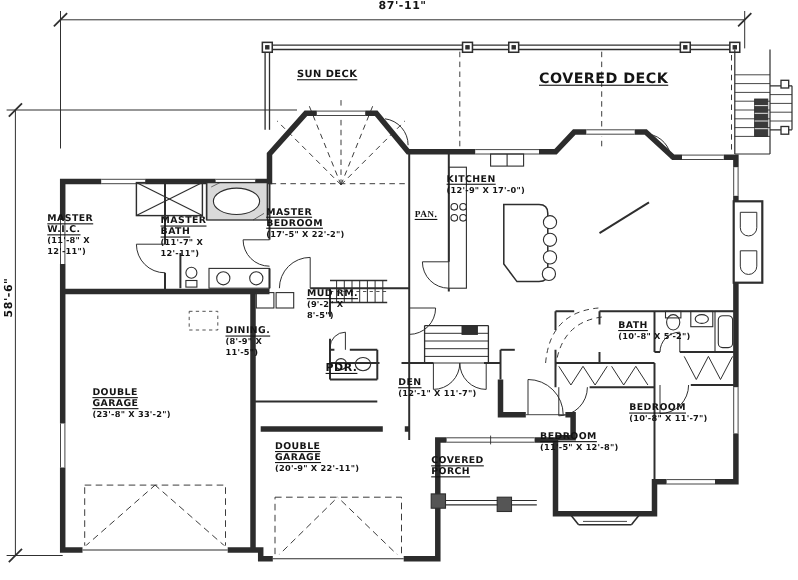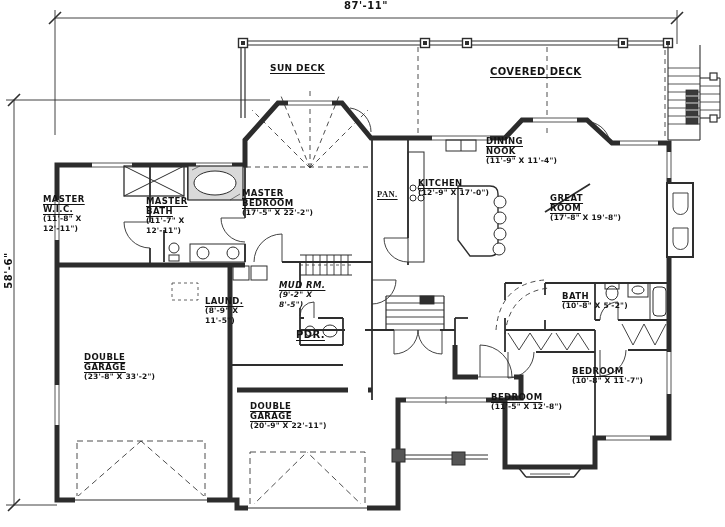--- a/index.html
+++ b/index.html
@@ -292,42 +292,41 @@
         <line x1="75" y1="500" x2="207" y2="500" stroke="#2c2c2c" stroke-width="1"></line>
     <rect x="248" y="504" width="119" height="9" fill="#fff"></rect>
         <line x1="248" y1="508" x2="367" y2="508" stroke="#2c2c2c" stroke-width="1"></line>
   </g>
 </svg>
 
   <div class="dimtext" style="left:326px;top:0px;width:80px;">87'-11"</div>
   <div class="dimtext vdim" style="left:-22px;top:265px;width:60px;">58'-6"</div>
 
   <div class="lbl" style="left:270px;top:63px;width:120px;font-size:9px;"><span class="name">SUN DECK</span></div>
-  <div class="lbl" style="left:490px;top:67px;width:120px;font-size:10px;"><span class="name">COVERED DECK</span></div>
+  <div class="lbl" style="left:490px;top:67px;width:120px;font-size:13px;"><span class="name">COVERED DECK</span></div>
 
   <div class="lbl" style="left:43px;top:194px;width:120px;"><span class="name">MASTER
 W.I.C.</span><span class="dims">(11'-8" X
 12'-11")</span></div>
   <div class="lbl" style="left:146px;top:196px;width:120px;"><span class="name">MASTER
 BATH</span><span class="dims">(11'-7" X
 12'-11")</span></div>
   <div class="lbl" style="left:242px;top:188px;width:120px;"><span class="name">MASTER
 BEDROOM</span><span class="dims">(17'-5" X 22'-2")</span></div>
   <div class="lbl" style="left:377px;top:189px;width:40px;font-family:Liberation Serif, serif;"><span class="name">PAN.</span></div>
-  <div class="lbl" style="left:418px;top:158px;width:120px;margin-top:20px;"><span class="name">KITCHEN</span><span class="dims">(12'-9" X 17'-0")</span></div>
-  <div class="lbl" style="left:486px;top:136px;width:120px;"><span class="name">DINING
-NOOK</span><span class="dims">(11'-9" X 11'-4")</span></div>
-  <div class="lbl" style="left:550px;top:193px;width:120px;"><span class="name">GREAT
-ROOM</span><span class="dims">(17'-8" X 19'-8")</span></div>
-  <div class="lbl" style="left:205px;top:296px;width:120px;"><span class="name">LAUND.</span><span class="dims">(8'-9" X
+  <div class="lbl" style="left:406px;top:158px;width:120px;"><span class="name">KITCHEN</span><span class="dims">(12'-9" X 17'-0")</span></div>
+  <div class="lbl" style="left:205px;top:296px;width:120px;"><span class="name">DINING.</span><span class="dims">(8'-9" X
 11'-5")</span></div>
-  <div class="lbl" style="left:279px;top:280px;width:120px;font-style:italic;"><span class="name">MUD RM.</span><span class="dims">(9'-2" X
+  <div class="lbl" style="left:279px;top:262px;width:120px;"><span class="name">MUD RM.</span><span class="dims">(9'-2" X
 8'-5")</span></div>
   <div class="lbl" style="left:296px;top:330px;width:40px;font-size:10px;"><span class="name">PDR.</span></div>
+  <div class="lbl" style="left:362px;top:343px;width:120px;"><span class="name">DEN</span><span class="dims">(12'-1" X 11'-7")</span></div>
   <div class="lbl" style="left:84px;top:352px;width:120px;"><span class="name">DOUBLE
 GARAGE</span><span class="dims">(23'-8" X 33'-2")</span></div>
   <div class="lbl" style="left:250px;top:401px;width:120px;"><span class="name">DOUBLE
 GARAGE</span><span class="dims">(20'-9" X 22'-11")</span></div>
+  <div class="lbl" style="left:392px;top:414px;width:120px;"><span class="name">COVERED
+PORCH</span></div>
   <div class="lbl" style="left:562px;top:291px;width:120px;"><span class="name">BATH</span><span class="dims">(10'-8" X 5'-2")</span></div>
   <div class="lbl" style="left:491px;top:392px;width:120px;"><span class="name">BEDROOM</span><span class="dims">(11'-5" X 12'-8")</span></div>
   <div class="lbl" style="left:572px;top:366px;width:120px;"><span class="name">BEDROOM</span><span class="dims">(10'-8" X 11'-7")</span></div>
 
 </div>
 
 </body></html>

